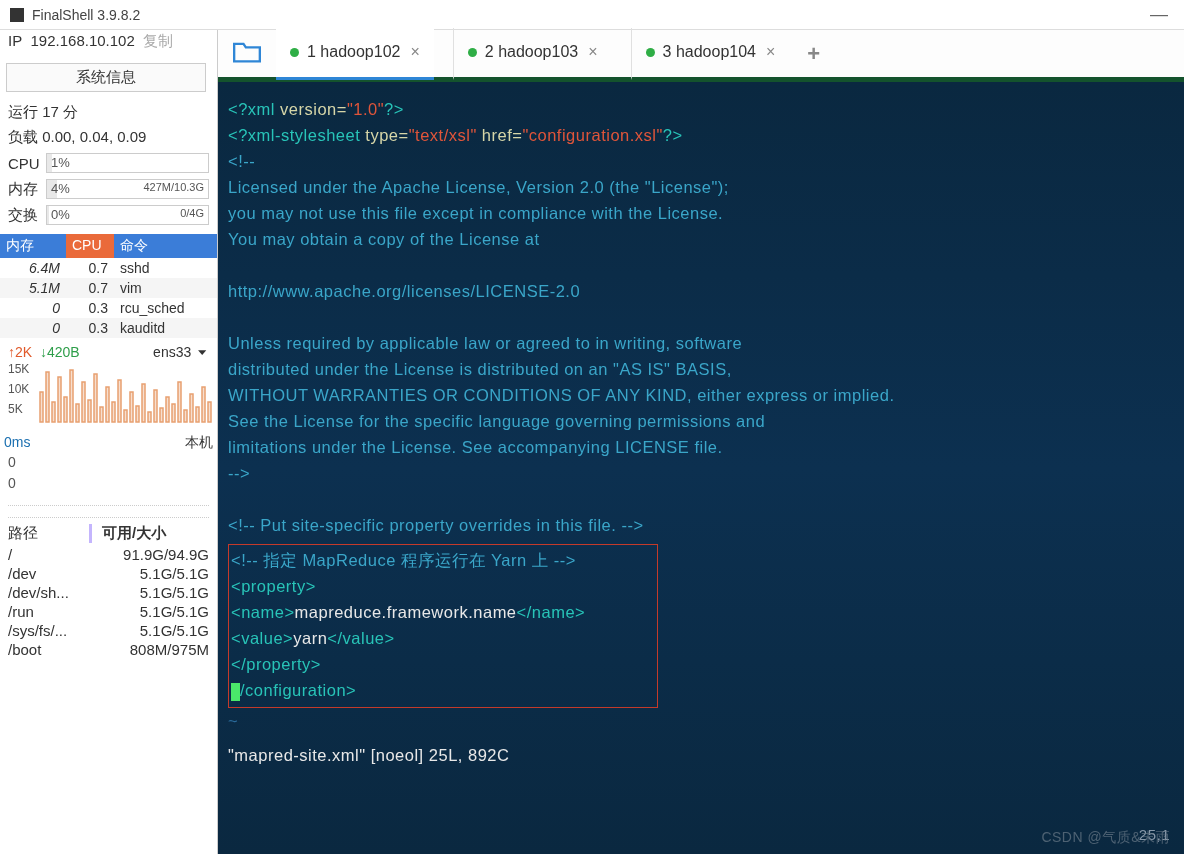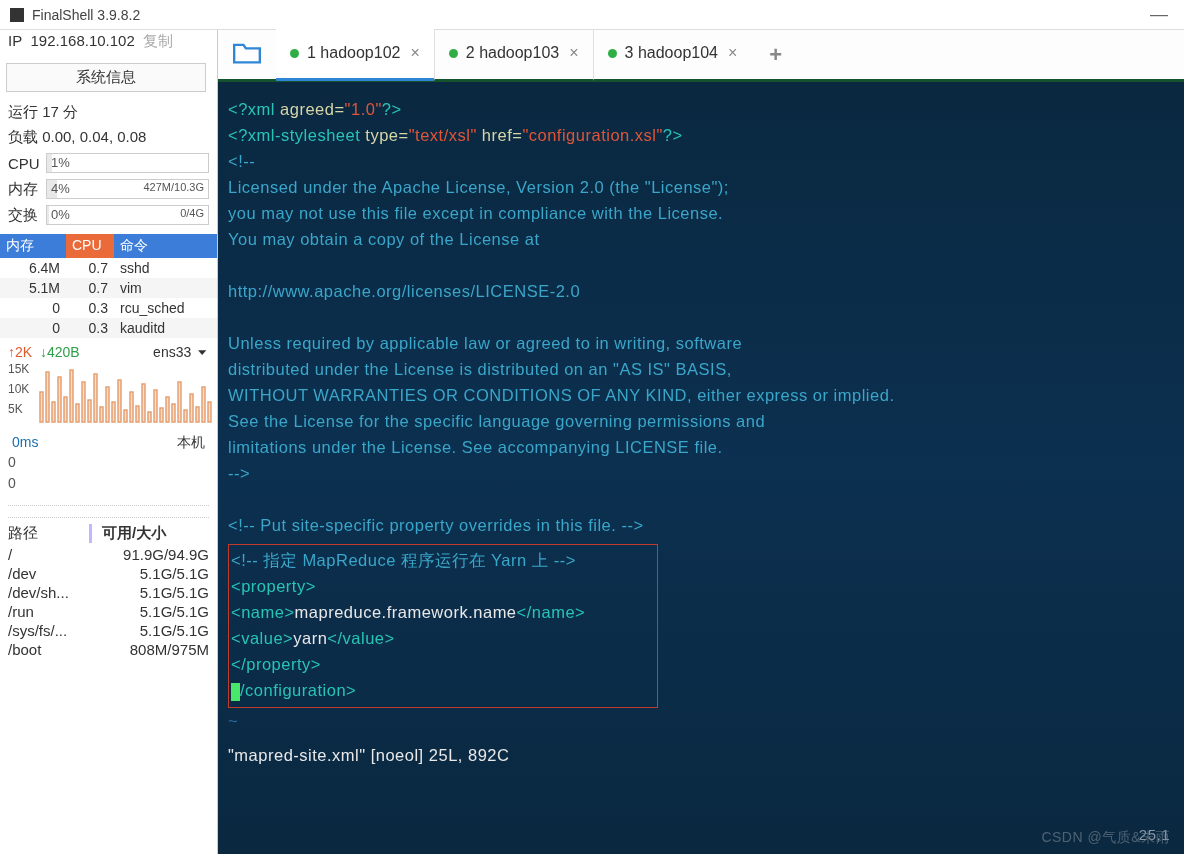--- a/index.html
+++ b/index.html
@@ -28,58 +28,58 @@
 .bar-row .bar .txt { position:absolute; left:4px; top:1px; font-size:13px; color:#555;}
 .bar-row .bar .txt2 { position:absolute; right:4px; top:1px; font-size:11px; color:#555;}
 
 .proc-head { display:flex; margin-top:6px; }
 .proc-head div { padding:3px 6px; font-size:14px; }
 .ph1 { width:66px; background:#3b7dd8; color:#fff; }
 .ph2 { width:48px; background:#ea6a3a; color:#fff; }
 .ph3 { flex:1; background:#3b7dd8; color:#fff; }
 .proc-row { display:flex; font-size:14px; }
 .proc-row div { padding:2px 6px; }
-.pc1 { width:66px; text-align:right; }
+.pc1 { width:66px; text-align:right;font-style:italic; }
 .pc2 { width:48px; text-align:right; }
 .pc3 { flex:1; }
 .proc-row:nth-child(even){ background:#f5f5f5; }
 
 .net-row { padding:6px 8px 0; font-size:14px; }
 .up { color:#e05a2b; }
 .dn { color:#2e9e4a; }
 .net-row .iface { float:right; color:#333; }
 .net-row .dd { display:inline-block; transform:scaleY(0.6); }
 
 .spark { height:66px; margin:2px 8px 4px; position:relative; }
 .spark .yl { position:absolute; left:0; font-size:12px; color:#555;}
 .spark svg { position:absolute; left:30px; top:0; }
 
-.lat { padding:2px 12px; font-size:14px; color:#1a6fb0; }
+.lat { padding:2px 4px; font-size:14px; color:#1a6fb0; }
 .lat .host { float:right; color:#333; }
 .lat-nums { padding:0 8px; font-size:14px; color:#555; line-height:1.5; }
 .lat-line { height:12px; border-bottom:1px dotted #ccc; margin:0 8px; }
 
 .path-head { display:flex; padding:6px 8px 2px; font-size:15px; }
 .path-head div:first-child{ width:84px; border-right:3px solid #c4b5fd; }
 .path-head div:last-child{ padding-left:10px;font-weight:bold;}
 .path-row { display:flex; padding:1px 8px; font-size:15px;}
 .path-row div:first-child{ width:84px; overflow:hidden; white-space:nowrap; text-overflow:ellipsis;}
 .path-row div:last-child{ flex:1; text-align:right; }
 
 
 .right { flex:1; display:flex; flex-direction:column; background:#fff; }
-.tabs { height:52px; border-bottom:3px solid #14532d; display:flex; align-items:center; padding-left:6px; background:#fdfdfd;}
+.tabs { height:52px; border-bottom:5px solid #14532d; display:flex; align-items:center; padding-left:6px; background:#fdfdfd;}
 .folder { width:46px; height:38px; display:flex; align-items:center; justify-content:center; margin-right:6px; border-bottom:3px solid transparent;}
 .folder svg { width:28px; height:24px; }
 .tab { height:52px; display:flex; align-items:center; padding:0 14px; position:relative; border-bottom:3px solid transparent;}
 .tab.active { border-bottom:3px solid #2f86d6; background:#fff; }
 .tab .tdot { width:9px;height:9px;border-radius:50%; background:#2fae46; margin-right:8px;}
 .tab .tlab { font-size:16px; color:#333; }
 .tab .tx { margin-left:10px; color:#888; font-size:16px;}
-.tab:not(.active){ border-left:1px solid #e0e0e0; }
+.tab:not(.active){ border-left:1px solid #e0e0e0;margin-left:19px; }
 .addtab { padding:0 18px; color:#888; font-size:22px; font-weight:bold;}
 
 .term { flex:1; background:linear-gradient(180deg,#0a2840 0%,#0c3050 50%,#0a2840 100%); padding:14px 10px 10px; font-family:Consolas,"Courier New",monospace; font-size:16.5px; line-height:26px; color:#7fcde8; position:relative; overflow:hidden; letter-spacing:0.5px;}
 .term .g { color:#3aa6c9; }       
 .term .t { color:#28c4b8; }       
 .term .a { color:#d6d6a8; }       
 .term .r { color:#e0553a; }       
 .term .w { color:#e8e8e8; }       
 .term .tilde { color:#2a6a9a; }
 .redbox { border:1px solid #c43a2a; padding:2px 2px 4px; margin-top:6px; display:inline-block; min-width:430px;}
@@ -99,21 +99,21 @@
 </div>
 
 <div class="main">
   <div class="left">
     <div class="ipline">
       <span>IP</span>&nbsp;&nbsp;<span>192.168.10.102</span>
       <span class="copy">复制</span>
     </div>
     <div class="sysinfo-btn">系统信息</div>
     <div class="statline">运行 17 分</div>
-    <div class="statline">负载 0.00, 0.04, 0.08</div>
+    <div class="statline">负载 0.00, 0.04, 0.09</div>
     <div class="bar-row">
       <div class="lab">CPU</div>
       <div class="bar">
           <div class="fill" style="width:3%"></div>
           <span class="txt">1%</span>
         </div>
     </div>
     <div class="bar-row">
       <div class="lab">内存</div>
       <div class="bar">
@@ -265,21 +265,21 @@
           <div class="tab">
             <span class="tdot"></span>
             <span class="tlab">3 hadoop104</span>
             <span class="tx">×</span>
           </div>
         </div>
       <div class="addtab">+</div>
     </div>
 
     <div class="term">
-<div><span class="t">&lt;?</span><span class="t">xml</span><span class="a"> agreed=</span><span class="r">"1.0"</span><span class="t">?&gt;</span></div>
+<div><span class="t">&lt;?</span><span class="t">xml</span><span class="a"> version=</span><span class="r">"1.0"</span><span class="t">?&gt;</span></div>
 <div><span class="t">&lt;?</span><span class="t">xml-stylesheet</span><span class="a"> type=</span><span class="r">"text/xsl"</span><span class="a"> href=</span><span class="r">"configuration.xsl"</span><span class="t">?&gt;</span></div>
 <div class="g">&lt;!--</div>
 <div class="g">  Licensed under the Apache License, Version 2.0 (the "License");</div>
 <div class="g">  you may not use this file except in compliance with the License.</div>
 <div class="g">  You may obtain a copy of the License at</div>
 <div>&nbsp;</div>
 <div class="g">    http://www.apache.org/licenses/LICENSE-2.0</div>
 <div>&nbsp;</div>
 <div class="g">  Unless required by applicable law or agreed to in writing, software</div>
 <div class="g">  distributed under the License is distributed on an "AS IS" BASIS,</div>

